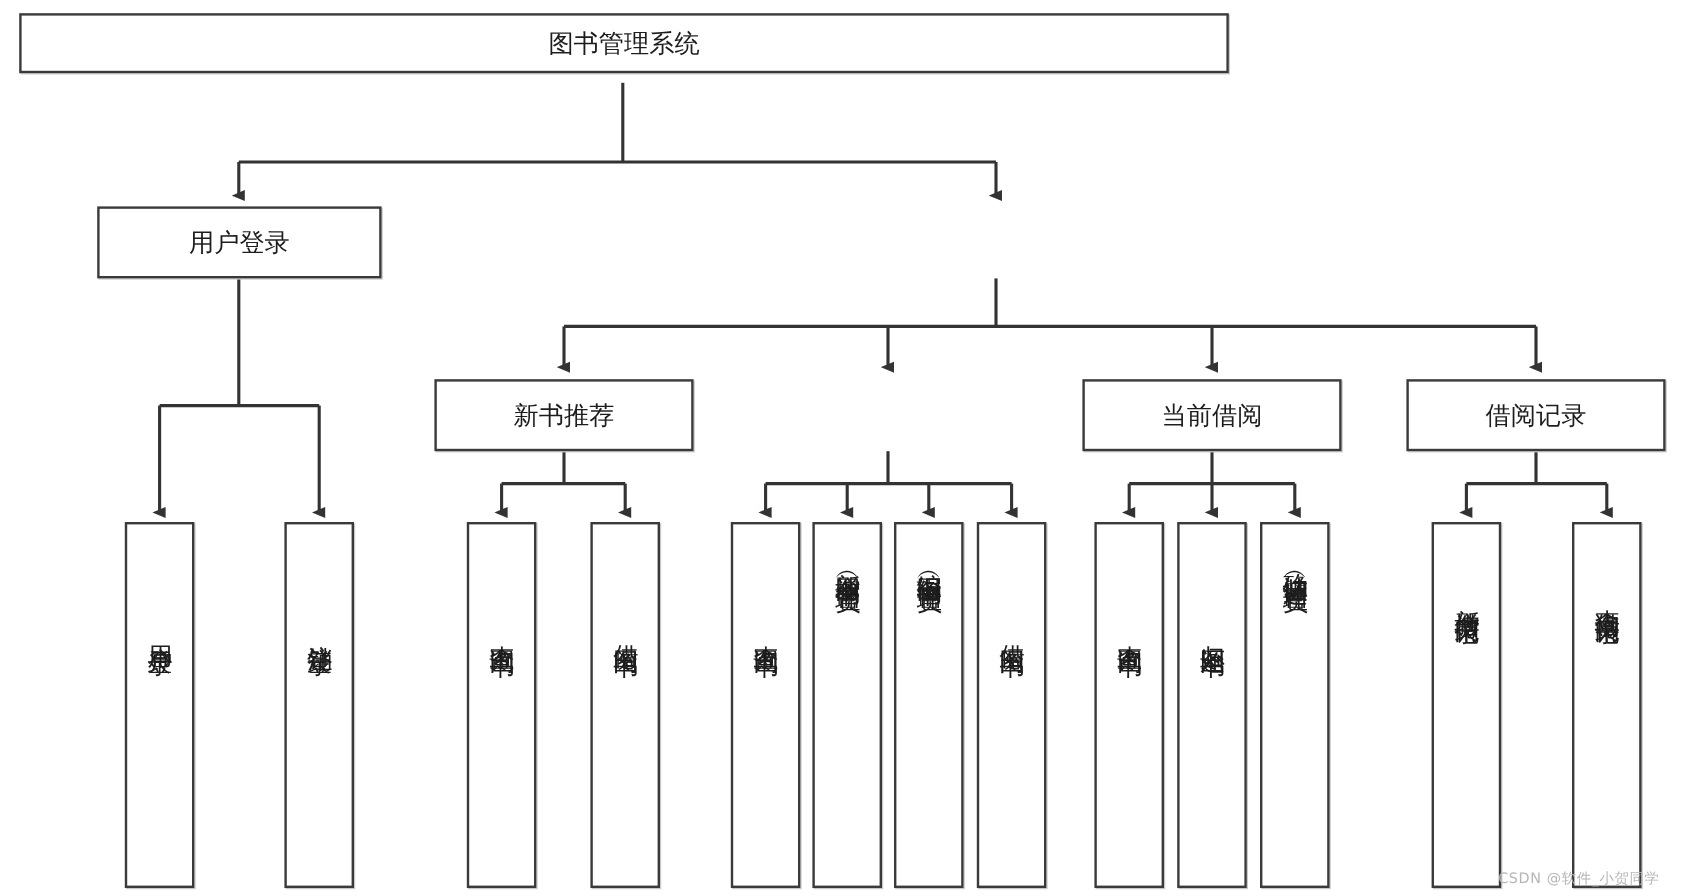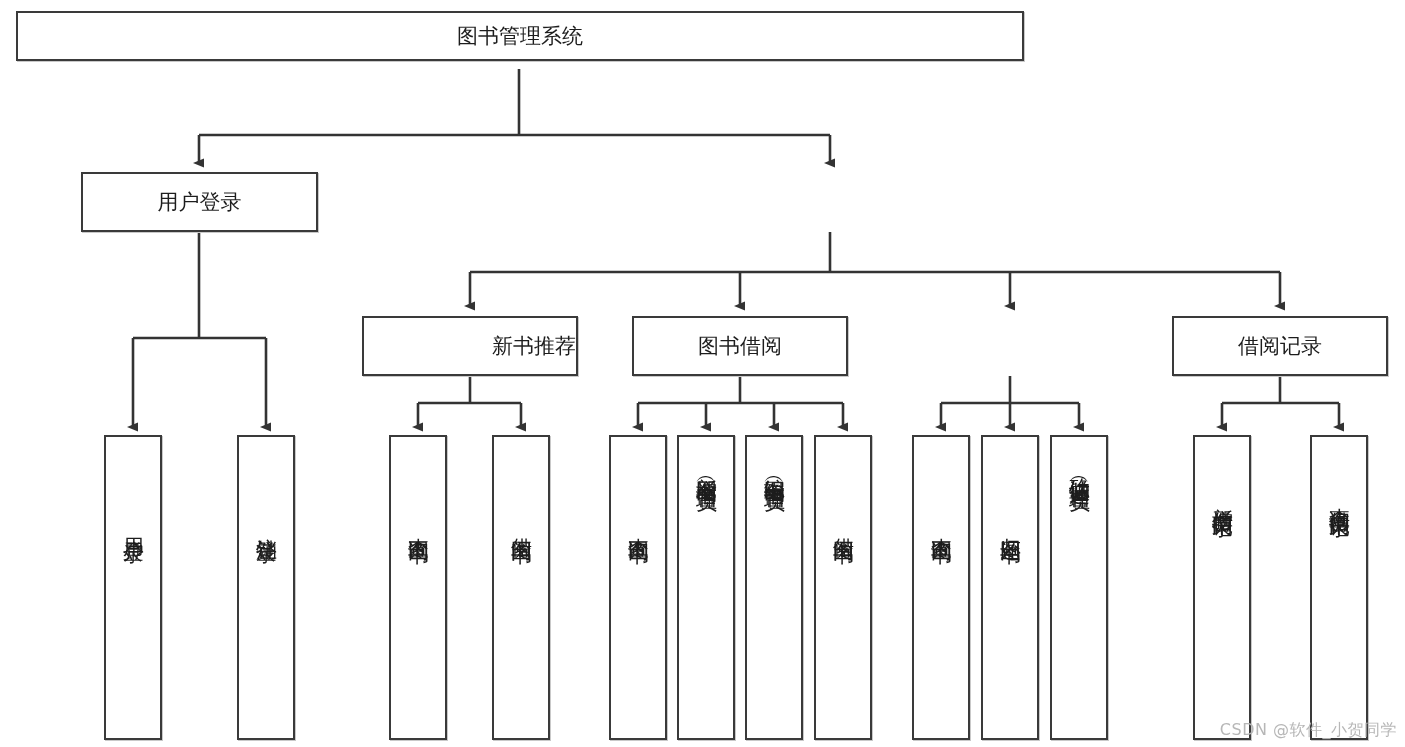--- a/index.html
+++ b/index.html
@@ -61,23 +61,23 @@
     margin-top: 78px;
   }
   .node.v.mid2 .label {
     margin-top: 48px;
   }
   .node.v.mid4 .label {
     margin-top: 18px;
   }
   .watermark {
     position: absolute;
-    right: 8px;
+    right: 22px;
     bottom: 6px;
-    font-size: 16px;
+    font-size: 12px;
     color: #b7b7b7;
     white-space: nowrap;
     letter-spacing: 0.5px;
   }
 </style>
 </head>
 <body>
 
 <div id="canvas">
 
@@ -135,25 +135,25 @@
   </svg>
 
   <div class="node h" style="left:16px; top:11px; width:1008px; height:50px;">
     <span class="label">图书管理系统</span>
   </div>
 
   <div class="node h" style="left:81px; top:172px; width:237px; height:60px;">
     <span class="label">用户登录</span>
   </div>
 
-  <div class="node h" style="left:362px; top:316px; width:216px; height:60px;justify-content:flex-end;">
+  <div class="node h" style="left:362px; top:316px; width:216px; height:60px;">
     <span class="label">新书推荐</span>
   </div>
-  <div class="node h" style="left:632px; top:316px; width:216px; height:60px;">
-    <span class="label">图书借阅</span>
+  <div class="node h" style="left:902px; top:316px; width:216px; height:60px;">
+    <span class="label">当前借阅</span>
   </div>
   <div class="node h" style="left:1172px; top:316px; width:216px; height:60px;align-items:center;">
     <span class="label">借阅记录</span>
   </div>
 
   <div class="node v mid" style="left:104px; top:435px; width:58px; height:305px;">
     <span class="label">用户登录</span>
   </div>
   <div class="node v mid" style="left:237px; top:435px; width:58px; height:305px;">
     <span class="label">注销登录</span>

